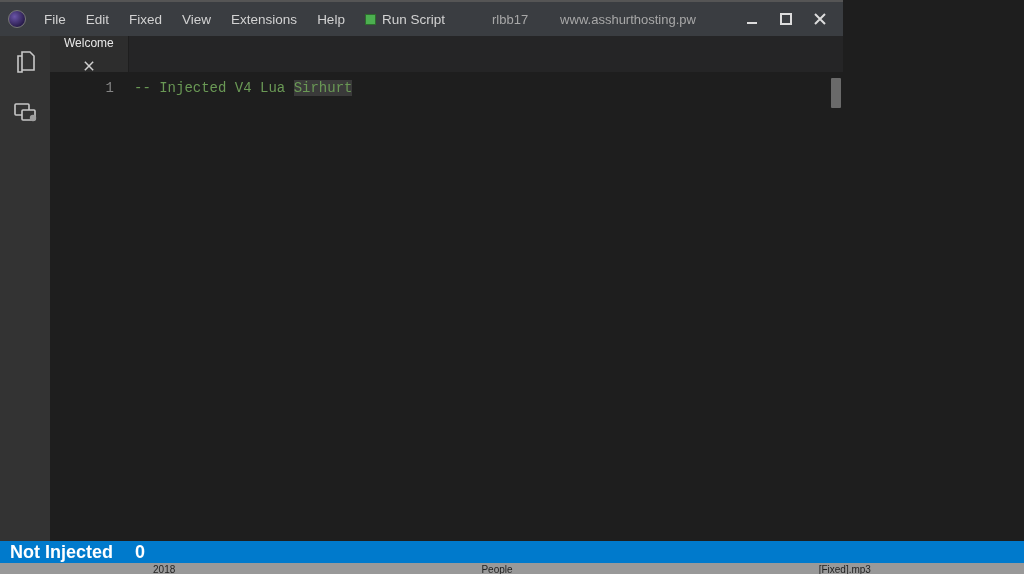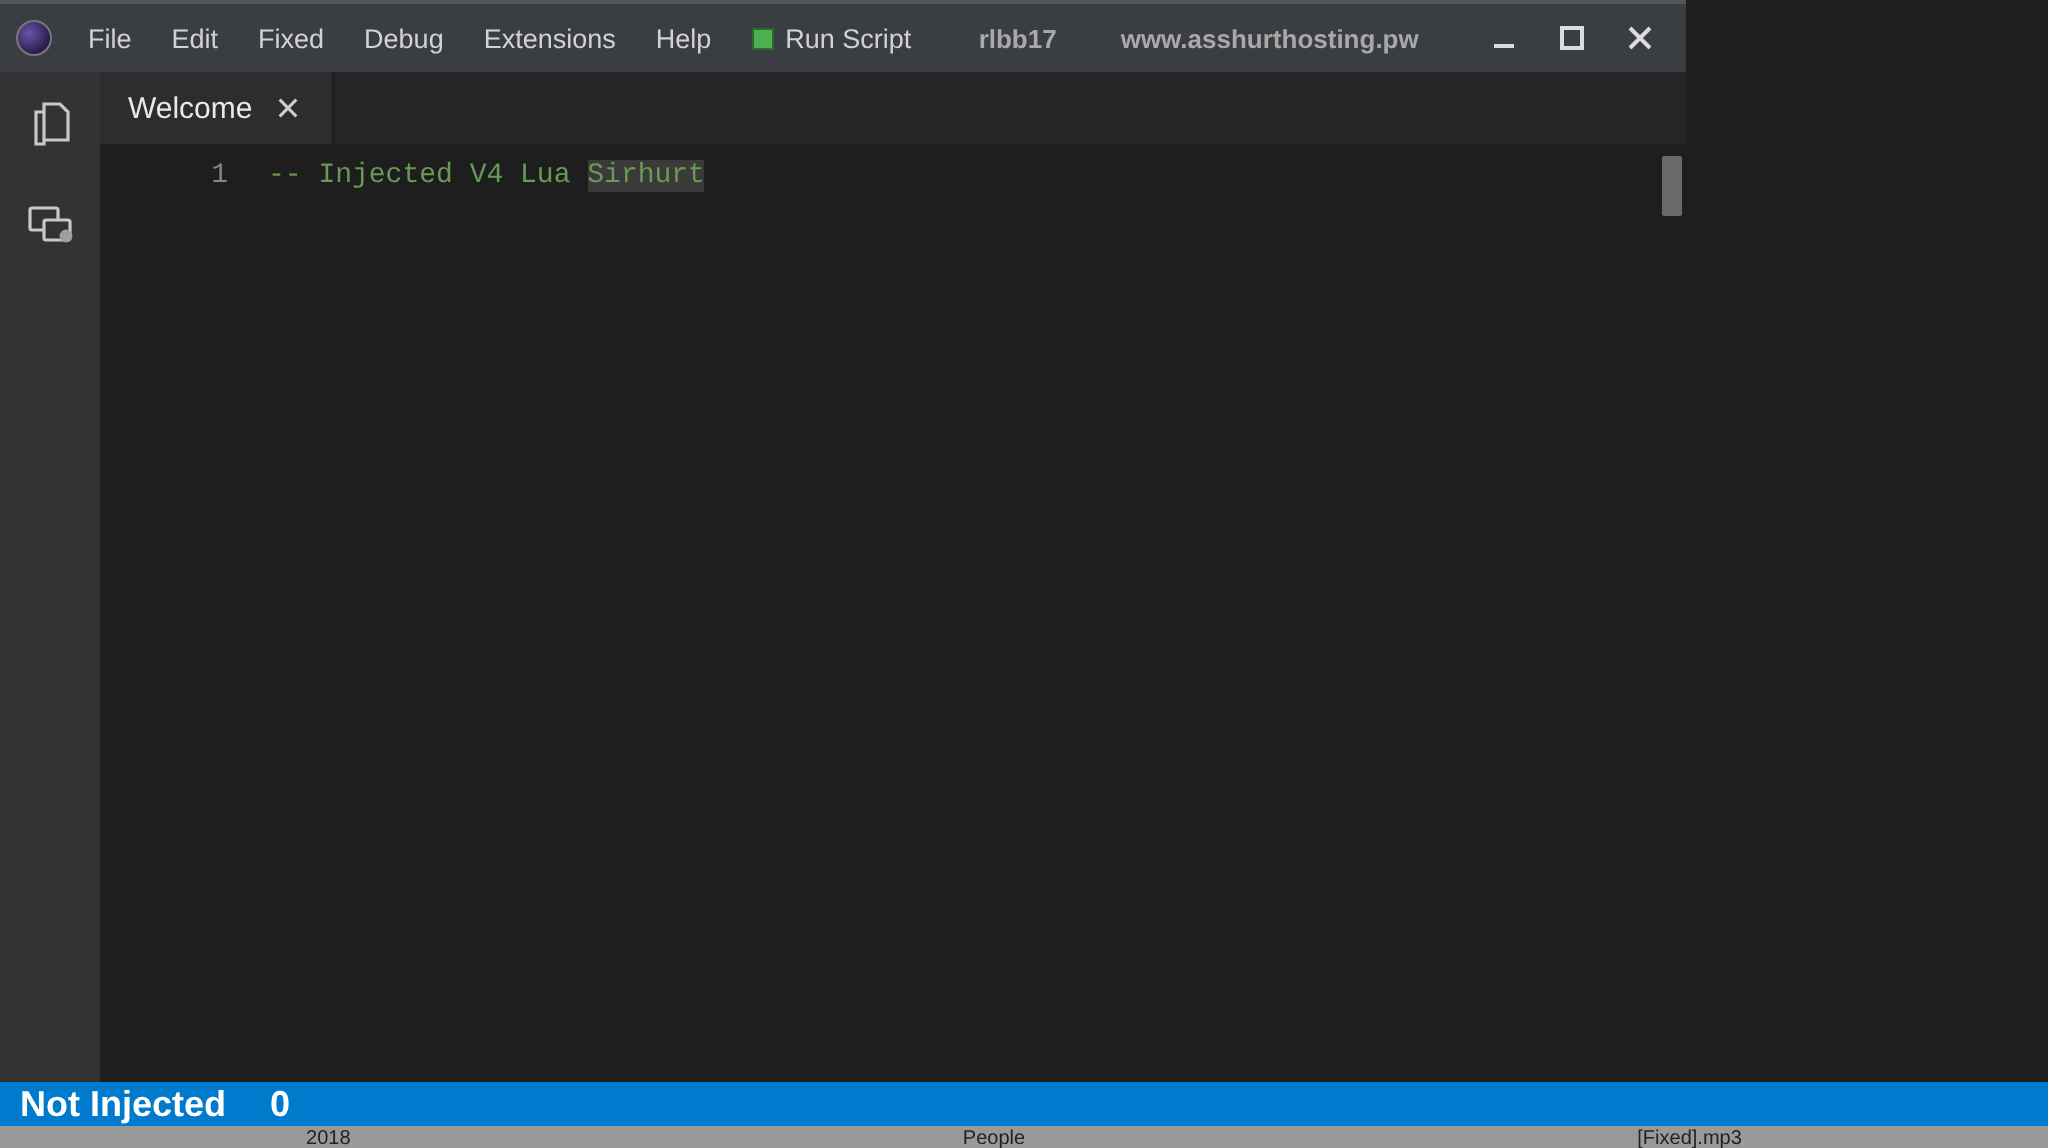--- a/index.html
+++ b/index.html
@@ -49,21 +49,20 @@
     border: 1px solid #2d6b2d;
     display: inline-block;
   }
   .title-center {
     flex: 1;
     display: flex;
     justify-content: center;
     gap: 32px;
     color: #a8a8a8;
     font-size: 13px;
-    font-weight: bold;
   }
   .win-controls { display: flex; gap: 0; align-items: center; }
   .win-btn {
     width: 34px; height: 26px;
     display: flex; align-items: center; justify-content: center;
     color: #dcdcdc; cursor: default;
   }
   .win-btn svg { width: 14px; height: 14px; }
 
   .body-row { flex: 1; display: flex; min-height: 0; }
@@ -97,22 +96,23 @@
     display: flex;
     align-items: stretch;
   }
   .tab {
     display: flex;
     align-items: center;
     gap: 10px;
     padding: 0 14px;
     background: #2d2d2d;
     color: #e8e8e8;
-    font-size: 15px;
+    font-size: 12px;
     border-right: 1px solid #1e1e1e;
+    flex-direction: column;
   }
   .tab .close-x {
     width: 16px; height: 16px;
     display:flex;align-items:center;justify-content:center;
     color: #d0d0d0;
     cursor: default;
   }
 
   .code-area {
     flex: 1;
@@ -180,21 +180,21 @@
 
 <div class="app-shell">
 
   <div class="titlebar">
     <div class="logo"></div>
 
     <div class="menu-group">
       <span class="menu-item">File</span>
       <span class="menu-item">Edit</span>
       <span class="menu-item">Fixed</span>
-      <span class="menu-item">Debug</span>
+      <span class="menu-item">View</span>
       <span class="menu-item">Extensions</span>
       <span class="menu-item">Help</span>
       <span class="menu-item run-item">
         <span class="run-square"></span>
         <span>Run Script</span>
       </span>
     </div>
 
     <div class="title-center">
       <span>rlbb17</span>

